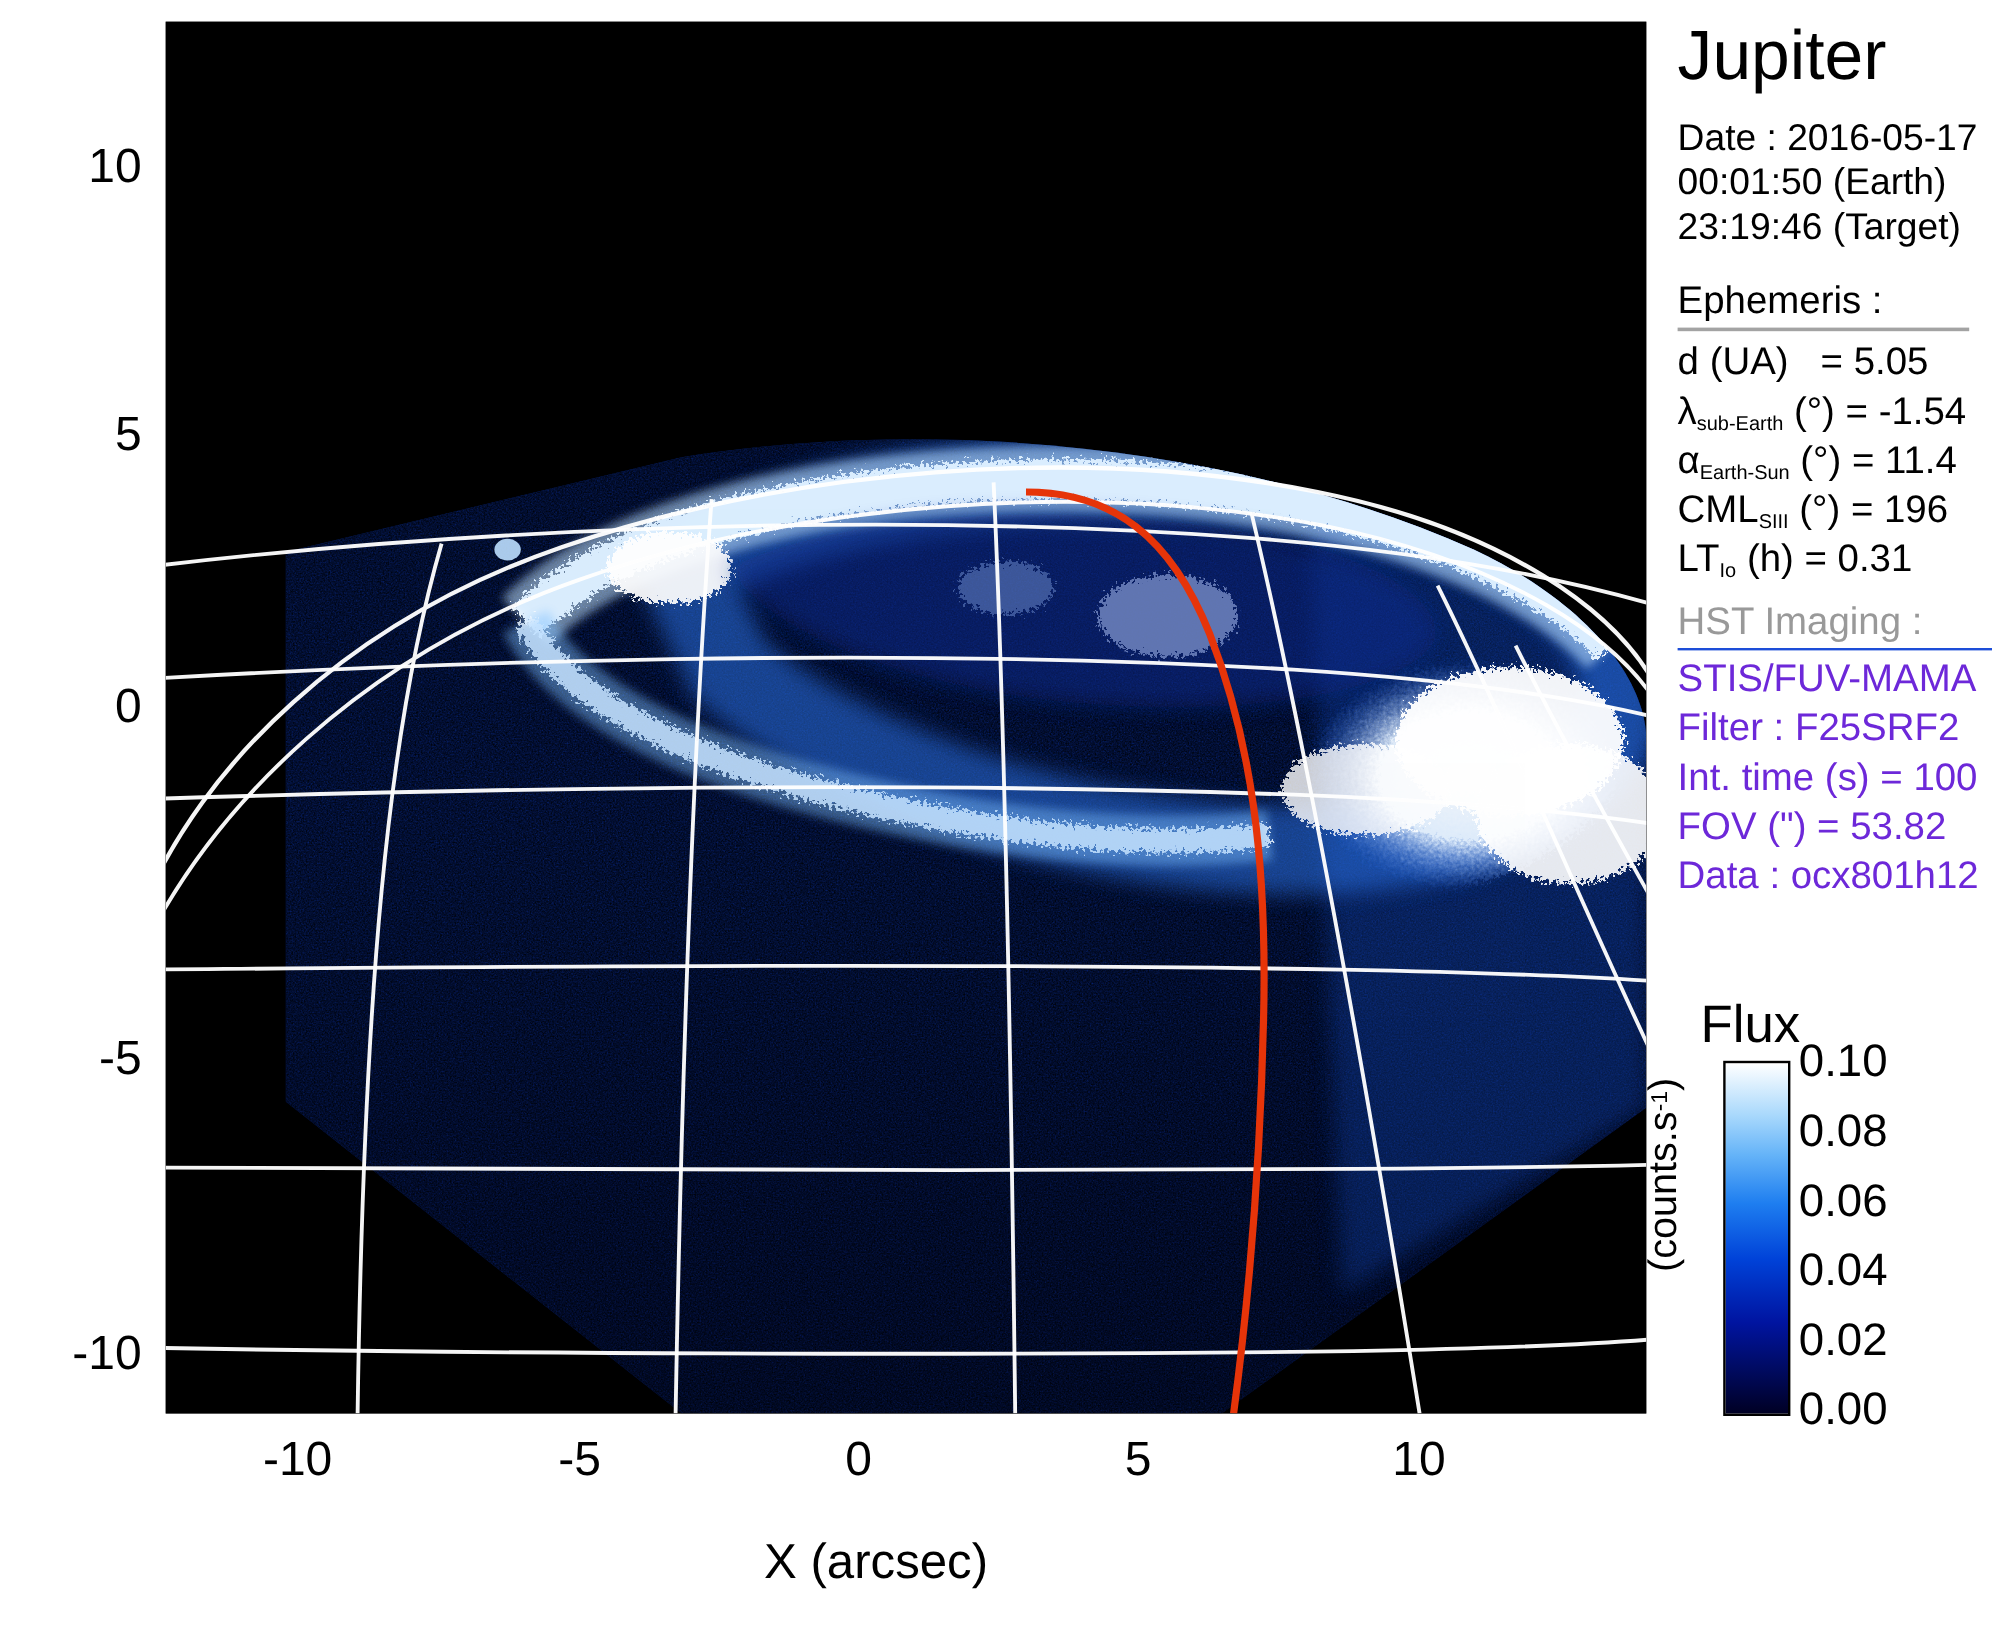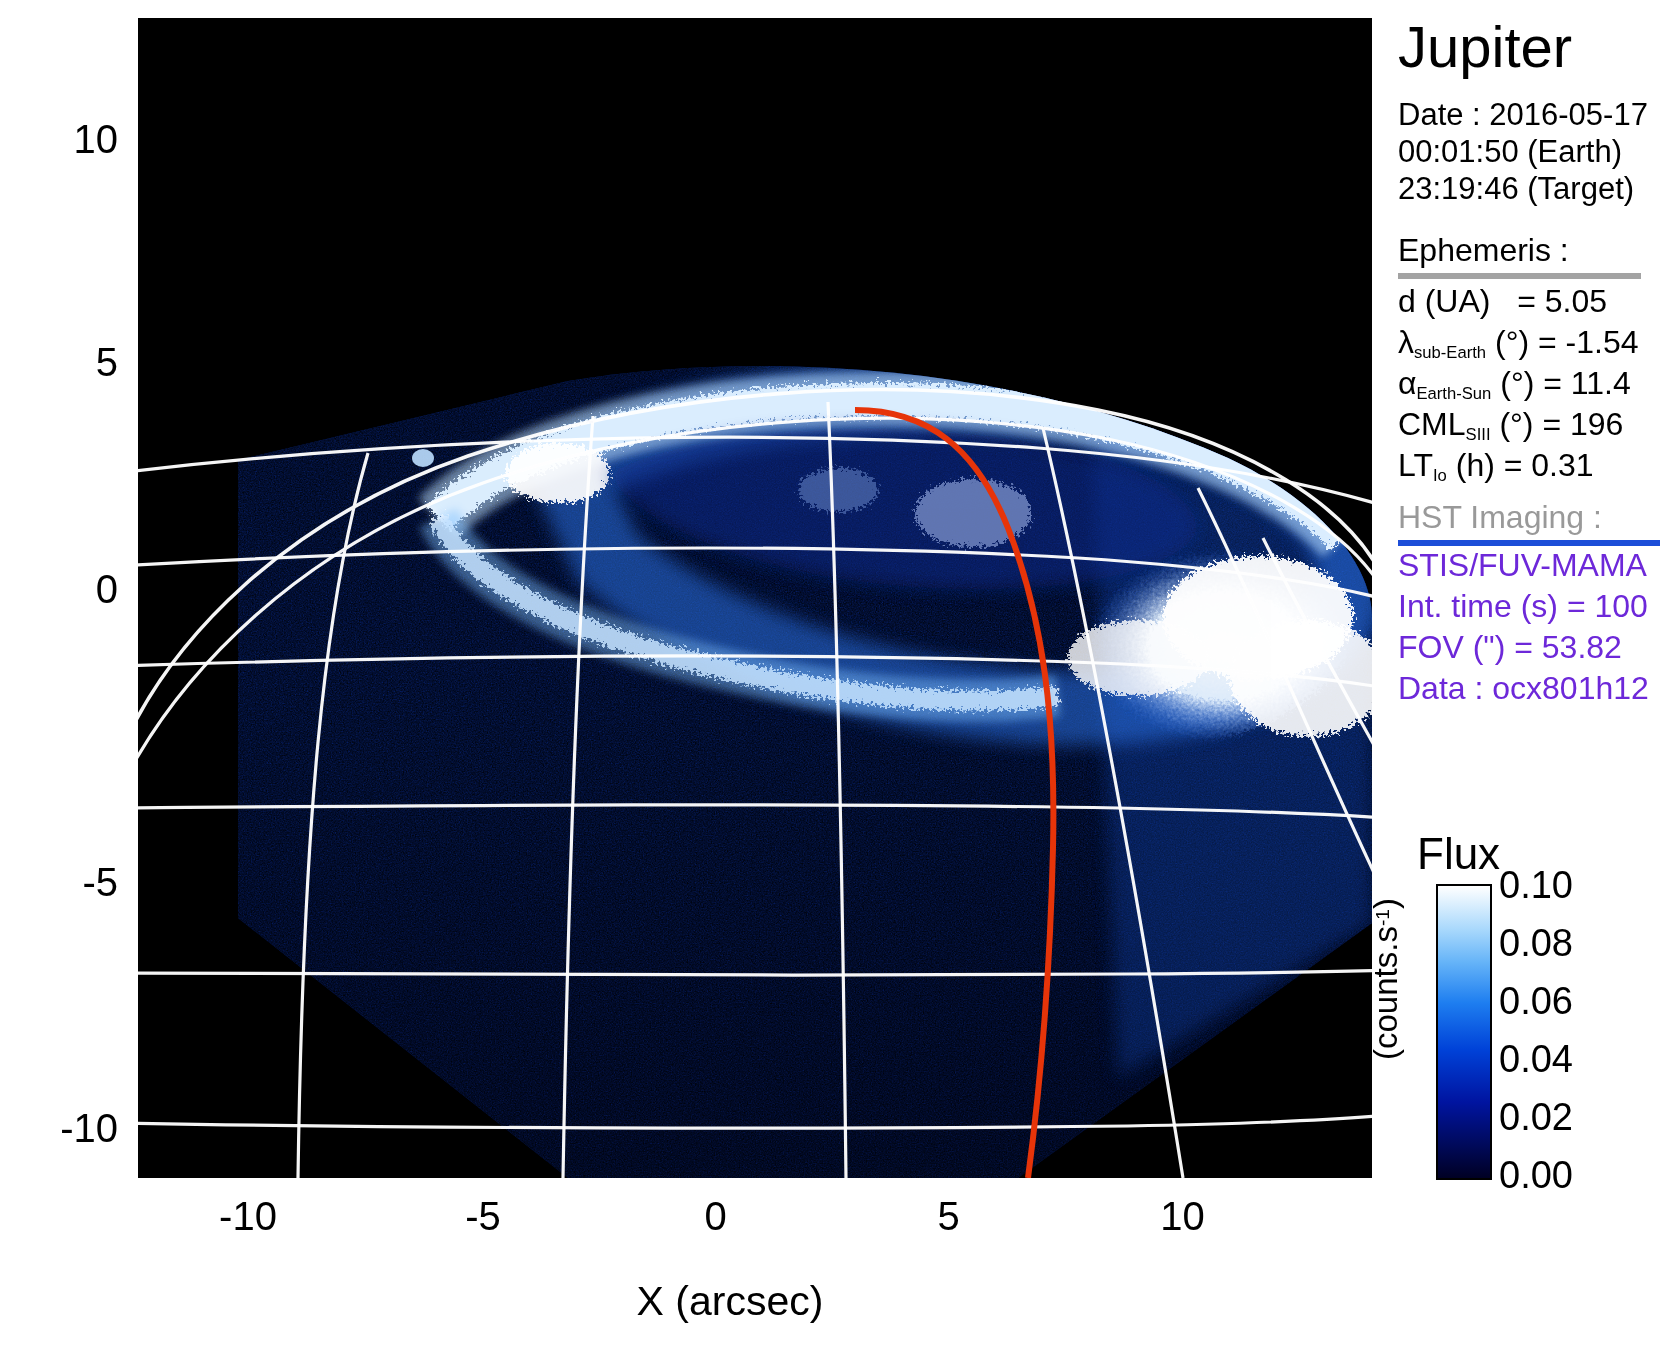--- a/index.html
+++ b/index.html
@@ -15,31 +15,31 @@
   #x-axis-title{position:absolute;left:520px;top:1278px;width:420px;
       font-size:41px;text-align:center;white-space:nowrap;}
 
   
   #info-panel{position:absolute;left:1383px;top:0;width:294px;height:1348px;}
   #target-title{position:absolute;left:15px;top:13px;font-size:58px;letter-spacing:0px;}
   .date-block{position:absolute;left:15px;top:96px;font-size:31px;line-height:37px;}
   .date-block div{white-space:nowrap;}
 
   #eph-head{position:absolute;left:15px;top:232px;font-size:32px;
-      border-bottom:6px solid #a3a3a3;padding-bottom:4px;display:inline-block;
+      border-bottom:3px solid #a3a3a3;padding-bottom:4px;display:inline-block;
       padding-right:72px;}
   #eph-rows{position:absolute;left:15px;top:281px;font-size:32px;line-height:41px;}
   #eph-rows .row{white-space:nowrap;display:block;height:41px;}
   #eph-rows .sym{display:inline-block;}
   sub{font-size:0.52em;vertical-align:baseline;position:relative;top:0.30em;
       letter-spacing:0px;}
   sup{font-size:0.58em;vertical-align:baseline;position:relative;top:-0.42em;}
 
   #hst-head{position:absolute;left:15px;top:499px;font-size:32px;color:#999999;
-      border-bottom:6px solid #1d4ed8;padding-bottom:4px;display:inline-block;
+      border-bottom:2px solid #1d4ed8;padding-bottom:4px;display:inline-block;
       padding-right:58px;}
   #hst-rows{position:absolute;left:15px;top:545px;font-size:32px;line-height:41px;
       color:#6d28d9;}
   #hst-rows .row{white-space:nowrap;display:block;height:41px;}
 
   
   #cb-title{position:absolute;left:34px;top:829px;font-size:44px;}
   #cb-strip{position:absolute;left:53px;top:884px;width:52px;height:292px;
       border:2px solid #000;
       background:linear-gradient(to top,
@@ -244,20 +244,21 @@
       <span class="sym">LT</span><sub>Io</sub>
       <span>(h)</span>
       <span>= 0.31</span>
     </span>
   </div>
 
   <div id="hst-head">HST Imaging :</div>
 
   <div id="hst-rows">
     <span class="row">STIS/FUV-MAMA</span>
+    <span class="row">Filter : F25SRF2</span>
     <span class="row">Int. time (s) = 100</span>
     <span class="row">FOV (") = 53.82</span>
     <span class="row">Data : ocx801h12</span>
   </div>
 
   <div id="cb-title">Flux</div>
 
   <div id="cb-strip"></div>
 
   <div id="cb-ticks">

